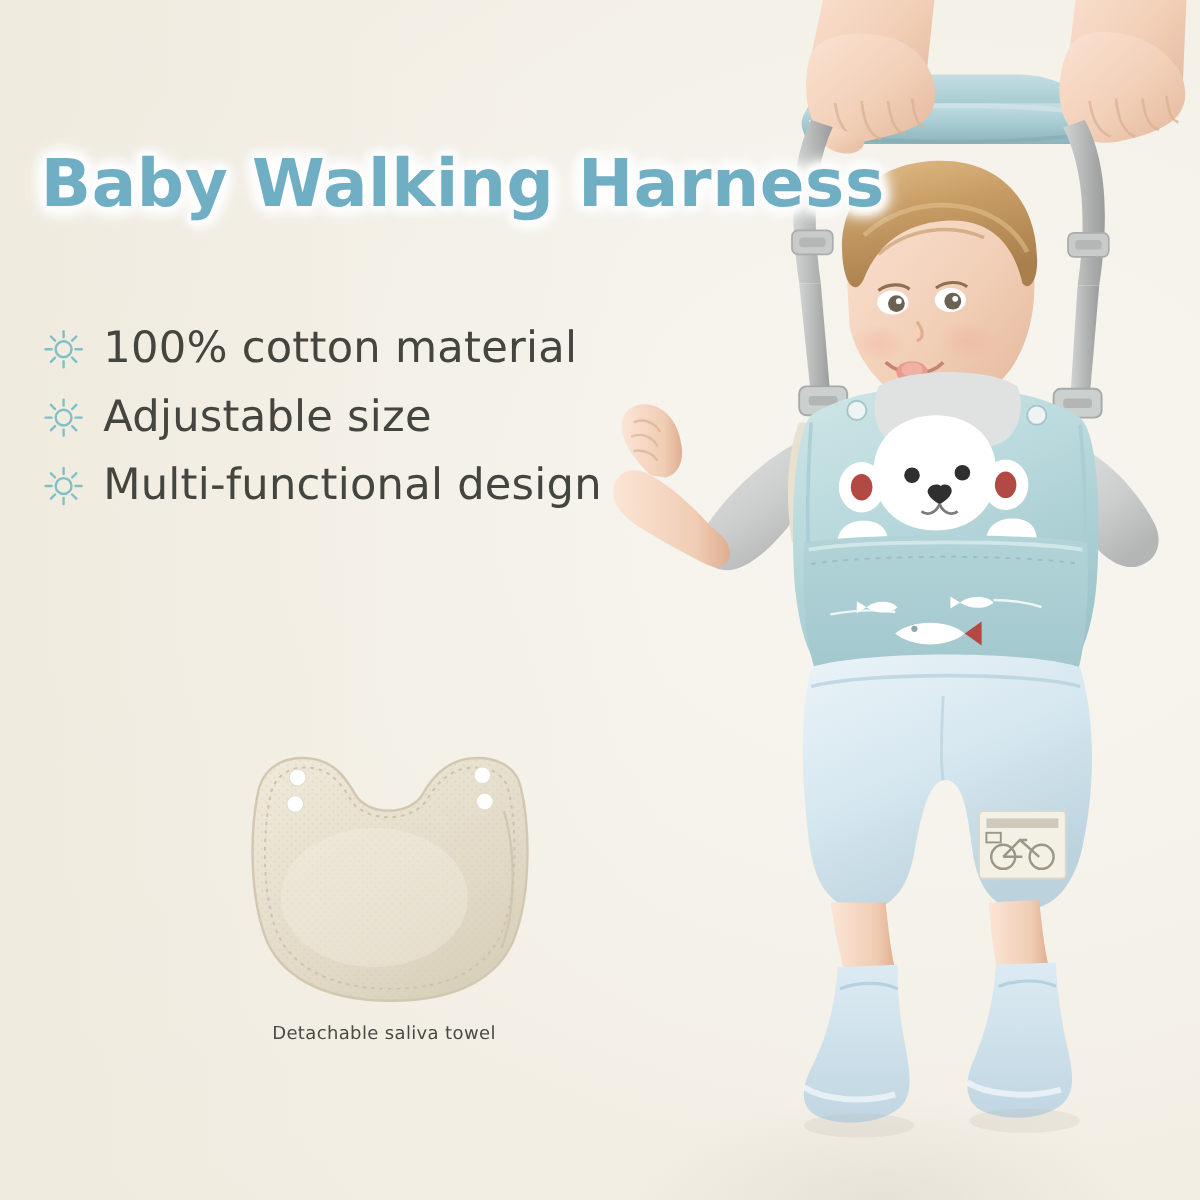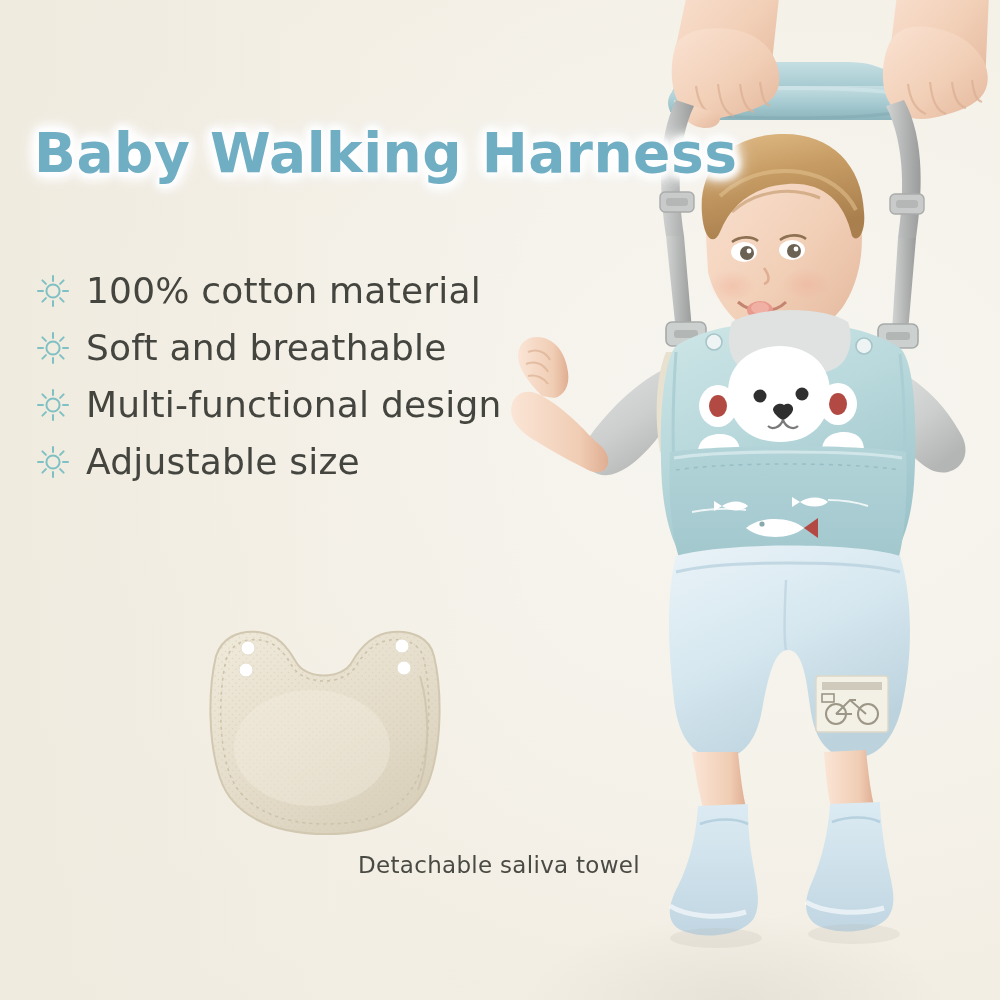--- a/index.html
+++ b/index.html
@@ -97,23 +97,23 @@
     border-radius: 50% 50% 46% 46% / 46% 46% 54% 54%;
     background: radial-gradient(50% 50% at 50% 55%, rgba(150,142,128,.22), rgba(150,142,128,0) 70%);
     filter: blur(7px);
   }
   .bib-svg { position: absolute; inset: 0; }
   .bib-caption {
     position: absolute;
     left: 0;
     top: 852px;
     width: 640px;
-    text-align: right;
+    text-align: center;
     font-family: "DejaVu Sans", sans-serif;
-    font-size: 23px;
+    font-size: 15px;
     color: #4a4a44;
     letter-spacing: 0.3px;
   }
 
   
   .photo {
     position: absolute;
     left: 470px;
     top: 0;
     width: 530px;
@@ -418,69 +418,53 @@
           <line x1="27" y1="17" x2="32" y2="17"></line>
           <line x1="6.4" y1="6.4" x2="9.9" y2="9.9"></line>
           <line x1="24.1" y1="24.1" x2="27.6" y2="27.6"></line>
           <line x1="27.6" y1="6.4" x2="24.1" y2="9.9"></line>
           <line x1="9.9" y1="24.1" x2="6.4" y2="27.6"></line>
         </g>
       </svg>
       <span class="feature-text">100% cotton material</span>
     </div>
 
+
     <div class="feature-row">
       <svg class="bullet-icon" viewBox="0 0 34 34">
         <circle cx="17" cy="17" r="6.6" fill="none" stroke="#7fc0c4" stroke-width="2"></circle>
         <g stroke="#7fc0c4" stroke-width="2" stroke-linecap="round">
           <line x1="17" y1="2" x2="17" y2="7"></line>
           <line x1="17" y1="27" x2="17" y2="32"></line>
           <line x1="2" y1="17" x2="7" y2="17"></line>
           <line x1="27" y1="17" x2="32" y2="17"></line>
           <line x1="6.4" y1="6.4" x2="9.9" y2="9.9"></line>
           <line x1="24.1" y1="24.1" x2="27.6" y2="27.6"></line>
           <line x1="27.6" y1="6.4" x2="24.1" y2="9.9"></line>
           <line x1="9.9" y1="24.1" x2="6.4" y2="27.6"></line>
         </g>
       </svg>
-      <span class="feature-text">Soft and breathable</span>
+      <span class="feature-text">Adjustable size</span>
     </div>
 
     <div class="feature-row">
       <svg class="bullet-icon" viewBox="0 0 34 34">
         <circle cx="17" cy="17" r="6.6" fill="none" stroke="#7fc0c4" stroke-width="2"></circle>
         <g stroke="#7fc0c4" stroke-width="2" stroke-linecap="round">
           <line x1="17" y1="2" x2="17" y2="7"></line>
           <line x1="17" y1="27" x2="17" y2="32"></line>
           <line x1="2" y1="17" x2="7" y2="17"></line>
           <line x1="27" y1="17" x2="32" y2="17"></line>
           <line x1="6.4" y1="6.4" x2="9.9" y2="9.9"></line>
           <line x1="24.1" y1="24.1" x2="27.6" y2="27.6"></line>
           <line x1="27.6" y1="6.4" x2="24.1" y2="9.9"></line>
           <line x1="9.9" y1="24.1" x2="6.4" y2="27.6"></line>
         </g>
       </svg>
       <span class="feature-text">Multi-functional design</span>
-    </div>
-
-    <div class="feature-row">
-      <svg class="bullet-icon" viewBox="0 0 34 34">
-        <circle cx="17" cy="17" r="6.6" fill="none" stroke="#7fc0c4" stroke-width="2"></circle>
-        <g stroke="#7fc0c4" stroke-width="2" stroke-linecap="round">
-          <line x1="17" y1="2" x2="17" y2="7"></line>
-          <line x1="17" y1="27" x2="17" y2="32"></line>
-          <line x1="2" y1="17" x2="7" y2="17"></line>
-          <line x1="27" y1="17" x2="32" y2="17"></line>
-          <line x1="6.4" y1="6.4" x2="9.9" y2="9.9"></line>
-          <line x1="24.1" y1="24.1" x2="27.6" y2="27.6"></line>
-          <line x1="27.6" y1="6.4" x2="24.1" y2="9.9"></line>
-          <line x1="9.9" y1="24.1" x2="6.4" y2="27.6"></line>
-        </g>
-      </svg>
-      <span class="feature-text">Adjustable size</span>
     </div>
 
   </div>
 
   <div class="bib-wrap">
     <div class="bib-shadow"></div>
     <svg class="bib-svg" viewBox="0 0 264 230" xmlns="http://www.w3.org/2000/svg">
       <defs>
         <linearGradient id="gBib" x1="0.1" y1="0" x2="0.8" y2="1">
           <stop offset="0%" stop-color="#efe9da"></stop>

